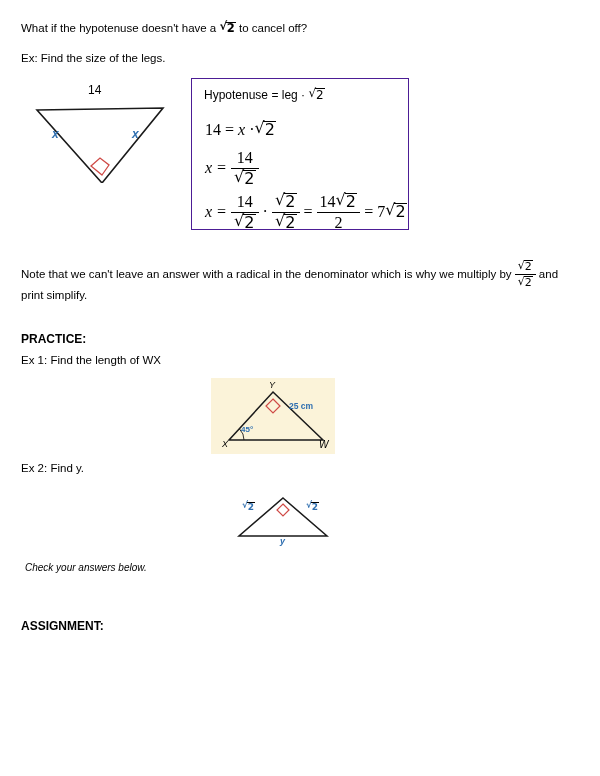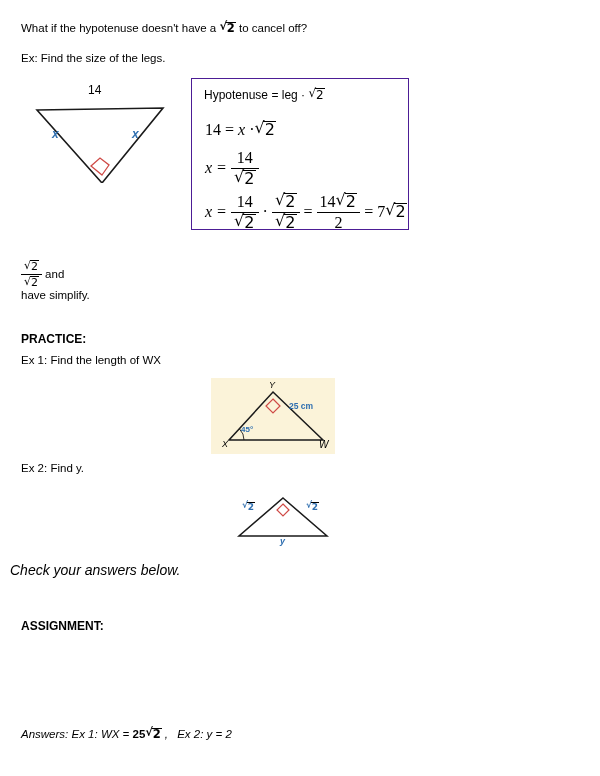--- a/index.html
+++ b/index.html
@@ -183,27 +183,28 @@
         <span class="num"><span>14</span><span class="rad"><span class="sqrt"><span class="rcontent">2</span></span></span></span>
         <span class="den">2</span>
       </span>
       <span>=</span>
       <span>7</span><span class="rad"><span class="sqrt"><span class="rcontent">2</span></span></span>
     </div>
 
   </div>
 
   <div class="txt" style="left:21px; top:261px; white-space:nowrap;">
+    <span>Note that we can't leave an answer with a radical in the denominator which is why we multiply by</span>
     <span class="frac" style="font-size:11px; top:-0.05em;">
       <span class="num"><span class="rad"><span class="sqrt"><span class="rcontent">2</span></span></span></span>
       <span class="den"><span class="rad"><span class="sqrt"><span class="rcontent">2</span></span></span></span>
     </span>
     <span>and</span>
   </div>
-  <div class="txt" style="left:21px; top:288px;">have simplify.</div>
+  <div class="txt" style="left:21px; top:288px;">print simplify.</div>
 
   <div class="txt bold" style="left:21px; top:319px; font-size:12px;margin-top:12px;">PRACTICE:</div>
 
   <div class="txt" style="left:21px; top:353px;">Ex 1:  Find the length of WX</div>
 
   <div class="ex1box">
     <svg width="124" height="76" viewBox="0 0 124 76">
 
       <polygon points="62,14 112,62 18,62" fill="none" stroke="#1a1a1a" stroke-width="1.5"></polygon>
 
@@ -227,24 +228,18 @@
     </svg>
     <span class="lbl blueb" style="left:14px; top:12px; font-size:9px;">
       <span class="rad"><span class="sqrt"><span class="rcontent">2</span></span></span>
     </span>
     <span class="lbl blueb" style="left:78px; top:12px; font-size:9px;">
       <span class="rad"><span class="sqrt"><span class="rcontent">2</span></span></span>
     </span>
     <span class="lbl blueb italic" style="left:52px; top:47px; font-size:9px;">y</span>
   </div>
 
-  <div class="txt italic" style="left:10px; top:561px; font-size:14px;">Check your answers below.</div>
+  <div class="txt italic" style="left:25px; top:561px; font-size:10px;">Check your answers below.</div>
 
   <div class="txt bold" style="left:21px; top:618px; font-size:12px;">ASSIGNMENT:</div>
 
-  <div class="txt italic" style="left:21px; top:727px; font-size:11.5px;">
-    <span>Answers:  Ex 1:  WX =</span>
-    <span class="bold" style="font-style:normal;"><span>25</span><span class="rad radb"><span class="sqrt"><span class="rcontent">2</span></span></span></span>
-    <span>,</span>
-    <span style="padding-left:6px;">Ex 2:  y = 2</span>
-  </div>
 
 </div>
 
 </body></html>

